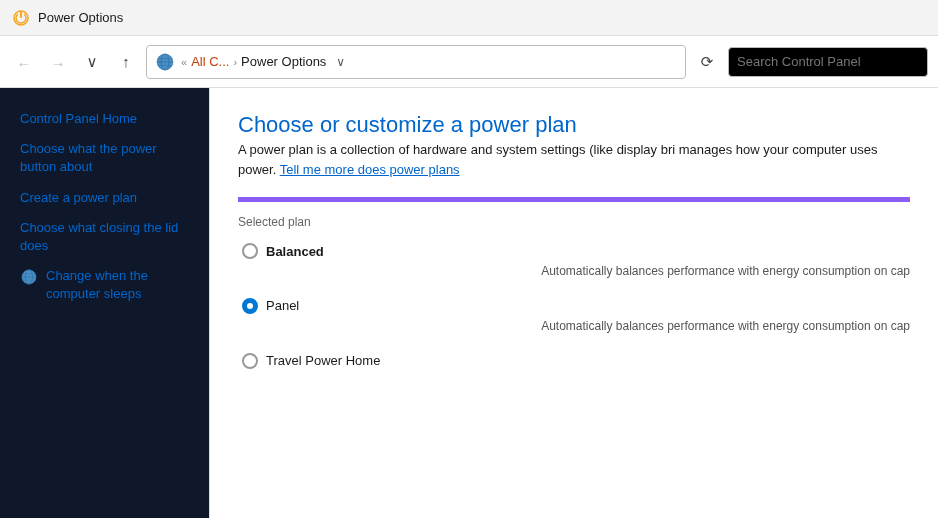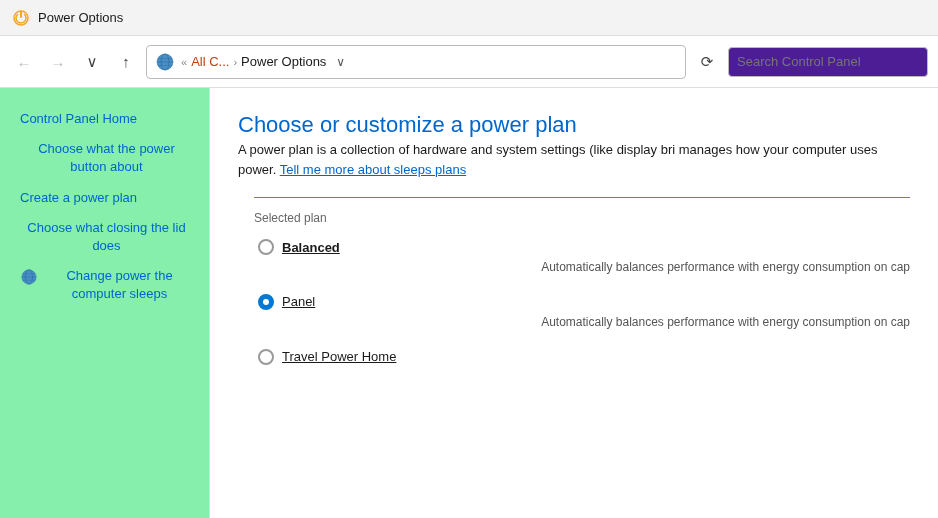--- a/index.html
+++ b/index.html
@@ -115,38 +115,37 @@
     }
 
     .search-box {
       width: 200px;
       height: 30px;
       border: 1px solid #bbb;
       border-radius: 4px;
       padding: 0 8px;
       font-size: 13px;
       color: #888;
-      background: #4c1d95;
+      background: #000000;
       outline: none;
     }
 
     
     .main {
       display: flex;
       height: calc(518px - 36px - 52px);
     }
 
     
     .sidebar {
       width: 210px;
       min-width: 210px;
-      background: #86efac;
+      background: #0f172a;
       border-right: 1px solid #ddd;
       padding: 16px 0 0 0;
-      text-align: center;
     }
     .sidebar-link {
       display: flex;
       align-items: flex-start;
       gap: 8px;
       padding: 6px 16px 6px 20px;
       color: #0066cc;
       text-decoration: none;
       font-size: 13px;
       line-height: 1.4;
@@ -182,45 +181,43 @@
       margin-bottom: 18px;
     }
     .content-desc a {
       color: #0066cc;
       text-decoration: underline;
       cursor: pointer;
     }
 
     
     .plan-group {
-      border-top: 1px solid #8b5cf6;
+      border-top: 5px solid #8b5cf6;
       padding-top: 12px;
       margin-top: 4px;
-      margin-left: 16px;
     }
     .plan-group-label {
       font-size: 12px;
       color: #666;
       margin-bottom: 14px;
       margin-top: -20px;
       background: #fff;
       display: inline-block;
       padding-right: 8px;
     }
 
     .plan-item {
       margin-bottom: 18px;
       padding-left: 4px;
     }
     .plan-header {
       display: flex;
       align-items: center;
       gap: 8px;
       margin-bottom: 4px;
-      text-decoration: underline;
     }
     .radio-btn {
       width: 16px;
       height: 16px;
       border-radius: 50%;
       border: 2px solid #999;
       display: flex;
       align-items: center;
       justify-content: center;
       cursor: pointer;
@@ -320,29 +317,29 @@
     </a>
     <a class="sidebar-link">
       <div class="link-icon">
         <svg class="globe-svg" viewBox="0 0 20 20">
           <circle cx="10" cy="10" r="8" fill="#4a8fc4" stroke="#2a6fa8" stroke-width="0.5"></circle>
           <ellipse cx="10" cy="10" rx="4" ry="8" fill="none" stroke="#2a6fa8" stroke-width="0.7"></ellipse>
           <path d="M2 10h16" stroke="#2a6fa8" stroke-width="0.7"></path>
           <path d="M3 6.5h14M3 13.5h14" stroke="#2a6fa8" stroke-width="0.5"></path>
         </svg>
       </div>
-      <span class="link-text">Change power the computer sleeps</span>
+      <span class="link-text">Change when the computer sleeps</span>
     </a>
   </div>
 
   <div class="content">
     <div class="content-title">Choose or customize a power plan</div>
     <div class="content-desc">
       <span>A power plan is a collection of hardware and system settings (like display bri manages how your computer uses power.</span>
-      <a>Tell me more about sleeps plans</a>
+      <a>Tell me more does power plans</a>
     </div>
 
     <div class="plan-group">
       <span class="plan-group-label">Selected plan</span>
 
       
       <div class="plan-item">
         <div class="plan-header">
           <div class="radio-btn"></div>
           <span class="plan-name">Balanced</span>

